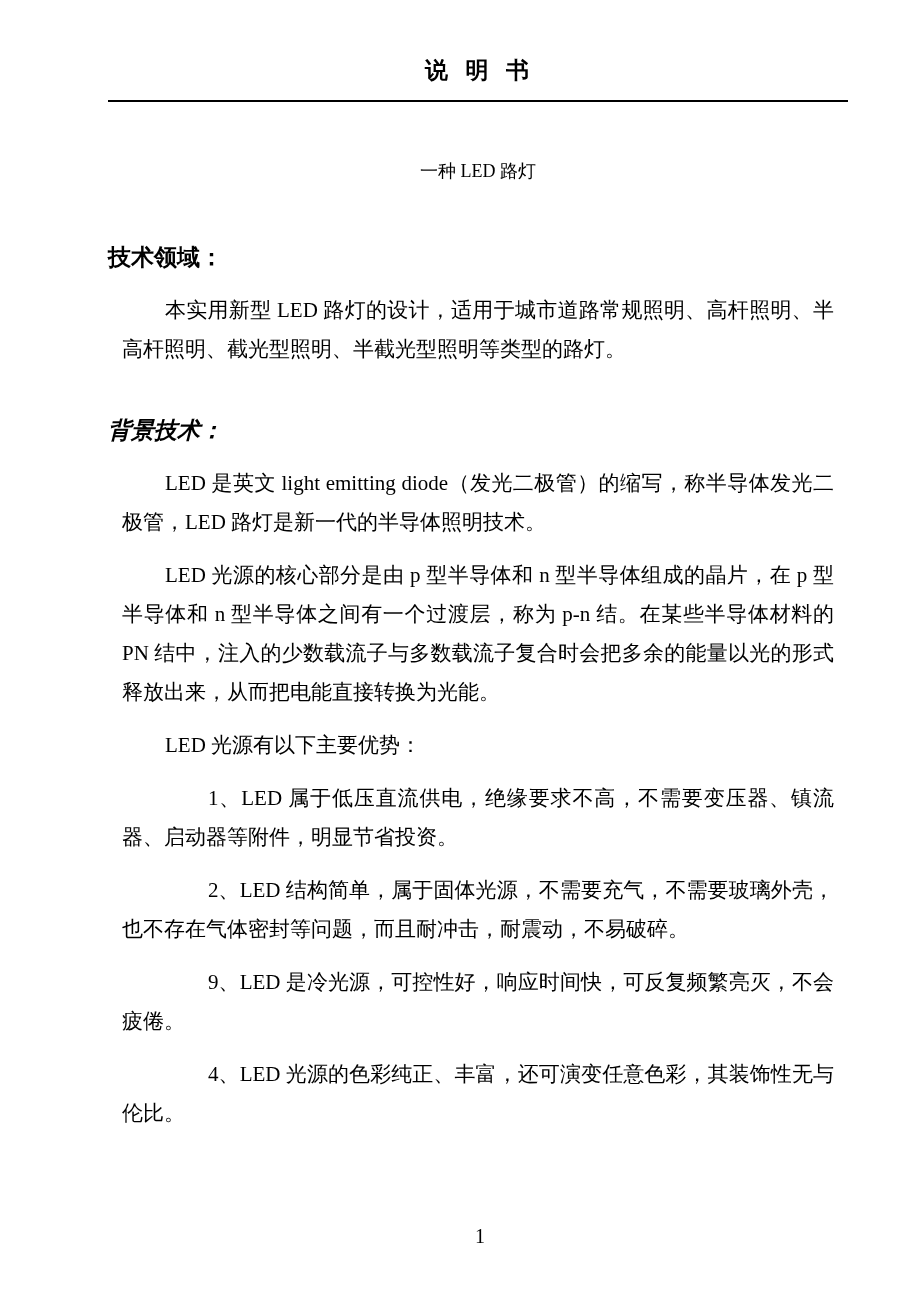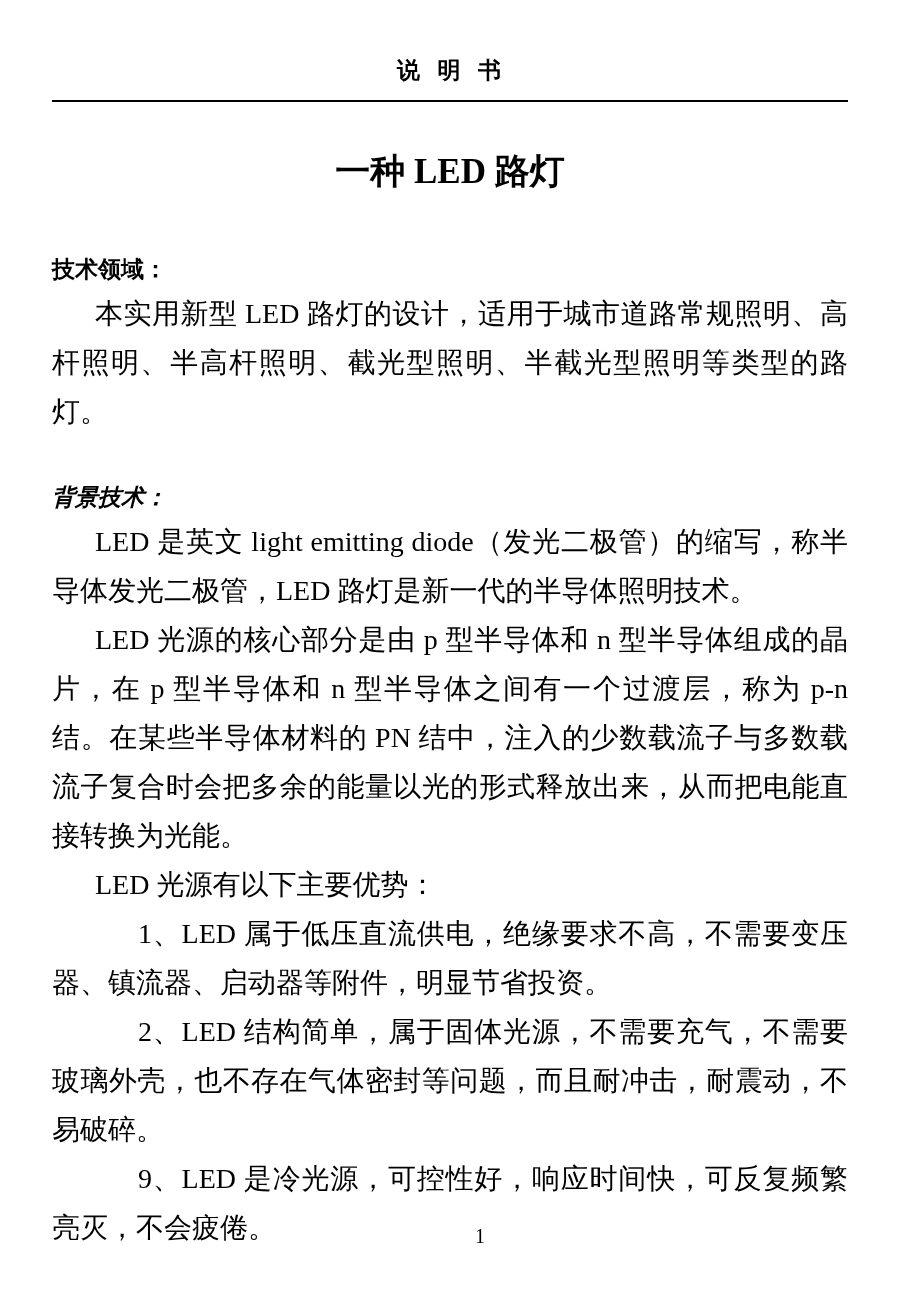--- a/index.html
+++ b/index.html
@@ -9,55 +9,55 @@
   }
   body {
     width: 920px;
     height: 1302px;
     position: relative;
     overflow: hidden;
     color: #000000;
     font-family: "Liberation Serif", "DejaVu Serif", serif;
   }
   .page {
-    padding: 56px 72px 0 52px;
+    padding: 56px 72px 0 108px;
   }
   .doc-header {
     text-align: center;
     font-weight: bold;
     font-size: 23px;
     line-height: 30px;
     white-space: pre;
     letter-spacing: 2px;
   }
   .header-rule {
     height: 0;
     border: none;
     border-top: 2px solid #000000;
     margin: 14px 0 0 0;
   }
   .doc-title {
     text-align: center;
-    font-weight: bold;
-    font-size: 35px;
+    font-weight: normal;
+    font-size: 18px;
     line-height: 39px;
     margin: 50px 0 0 0;
   }
   .sec-heading {
     font-weight: bold;
     font-size: 23px;
     line-height: 39px;
     margin: 0;
   }
-  .h-tech { margin-top: 59px; }
+  .h-tech { margin-top: 47px; }
   .h-bg   { margin-top: 42px; font-style: italic; }
   p.body-text {
-    margin: 0;
-    font-size: 28px;
-    line-height: 49px;
+    margin: 14px;
+    font-size: 21px;
+    line-height: 39px;
     text-align: justify;
   }
   .after-heading { margin-top: 33px; }
   .first-bg      { margin-top: 36px; }
   .indent-2 { text-indent: 43px; }
   .indent-4 { text-indent: 86px; }
   .page-number {
     position: absolute;
     top: 1224px;
     left: 112px;
@@ -89,18 +89,19 @@
   <p class="body-text indent-2">LED 光源的核心部分是由 p 型半导体和 n 型半导体组成的晶片，在 p 型半导体和 n 型半导体之间有一个过渡层，称为 p-n 结。在某些半导体材料的 PN 结中，注入的少数载流子与多数载流子复合时会把多余的能量以光的形式释放出来，从而把电能直接转换为光能。</p>
 
   <p class="body-text indent-2">LED 光源有以下主要优势：</p>
 
   <p class="body-text indent-4">1、LED 属于低压直流供电，绝缘要求不高，不需要变压器、镇流器、启动器等附件，明显节省投资。</p>
 
   <p class="body-text indent-4">2、LED 结构简单，属于固体光源，不需要充气，不需要玻璃外壳，也不存在气体密封等问题，而且耐冲击，耐震动，不易破碎。</p>
 
   <p class="body-text indent-4">9、LED 是冷光源，可控性好，响应时间快，可反复频繁亮灭，不会疲倦。</p>
 
+  <p class="body-text indent-4">4、LED 光源的色彩纯正、丰富，还可演变任意色彩，其装饰性无与伦比。</p>
 
 
 
 </div>
 
 <div class="page-number">1</div>
 
 </body></html>

